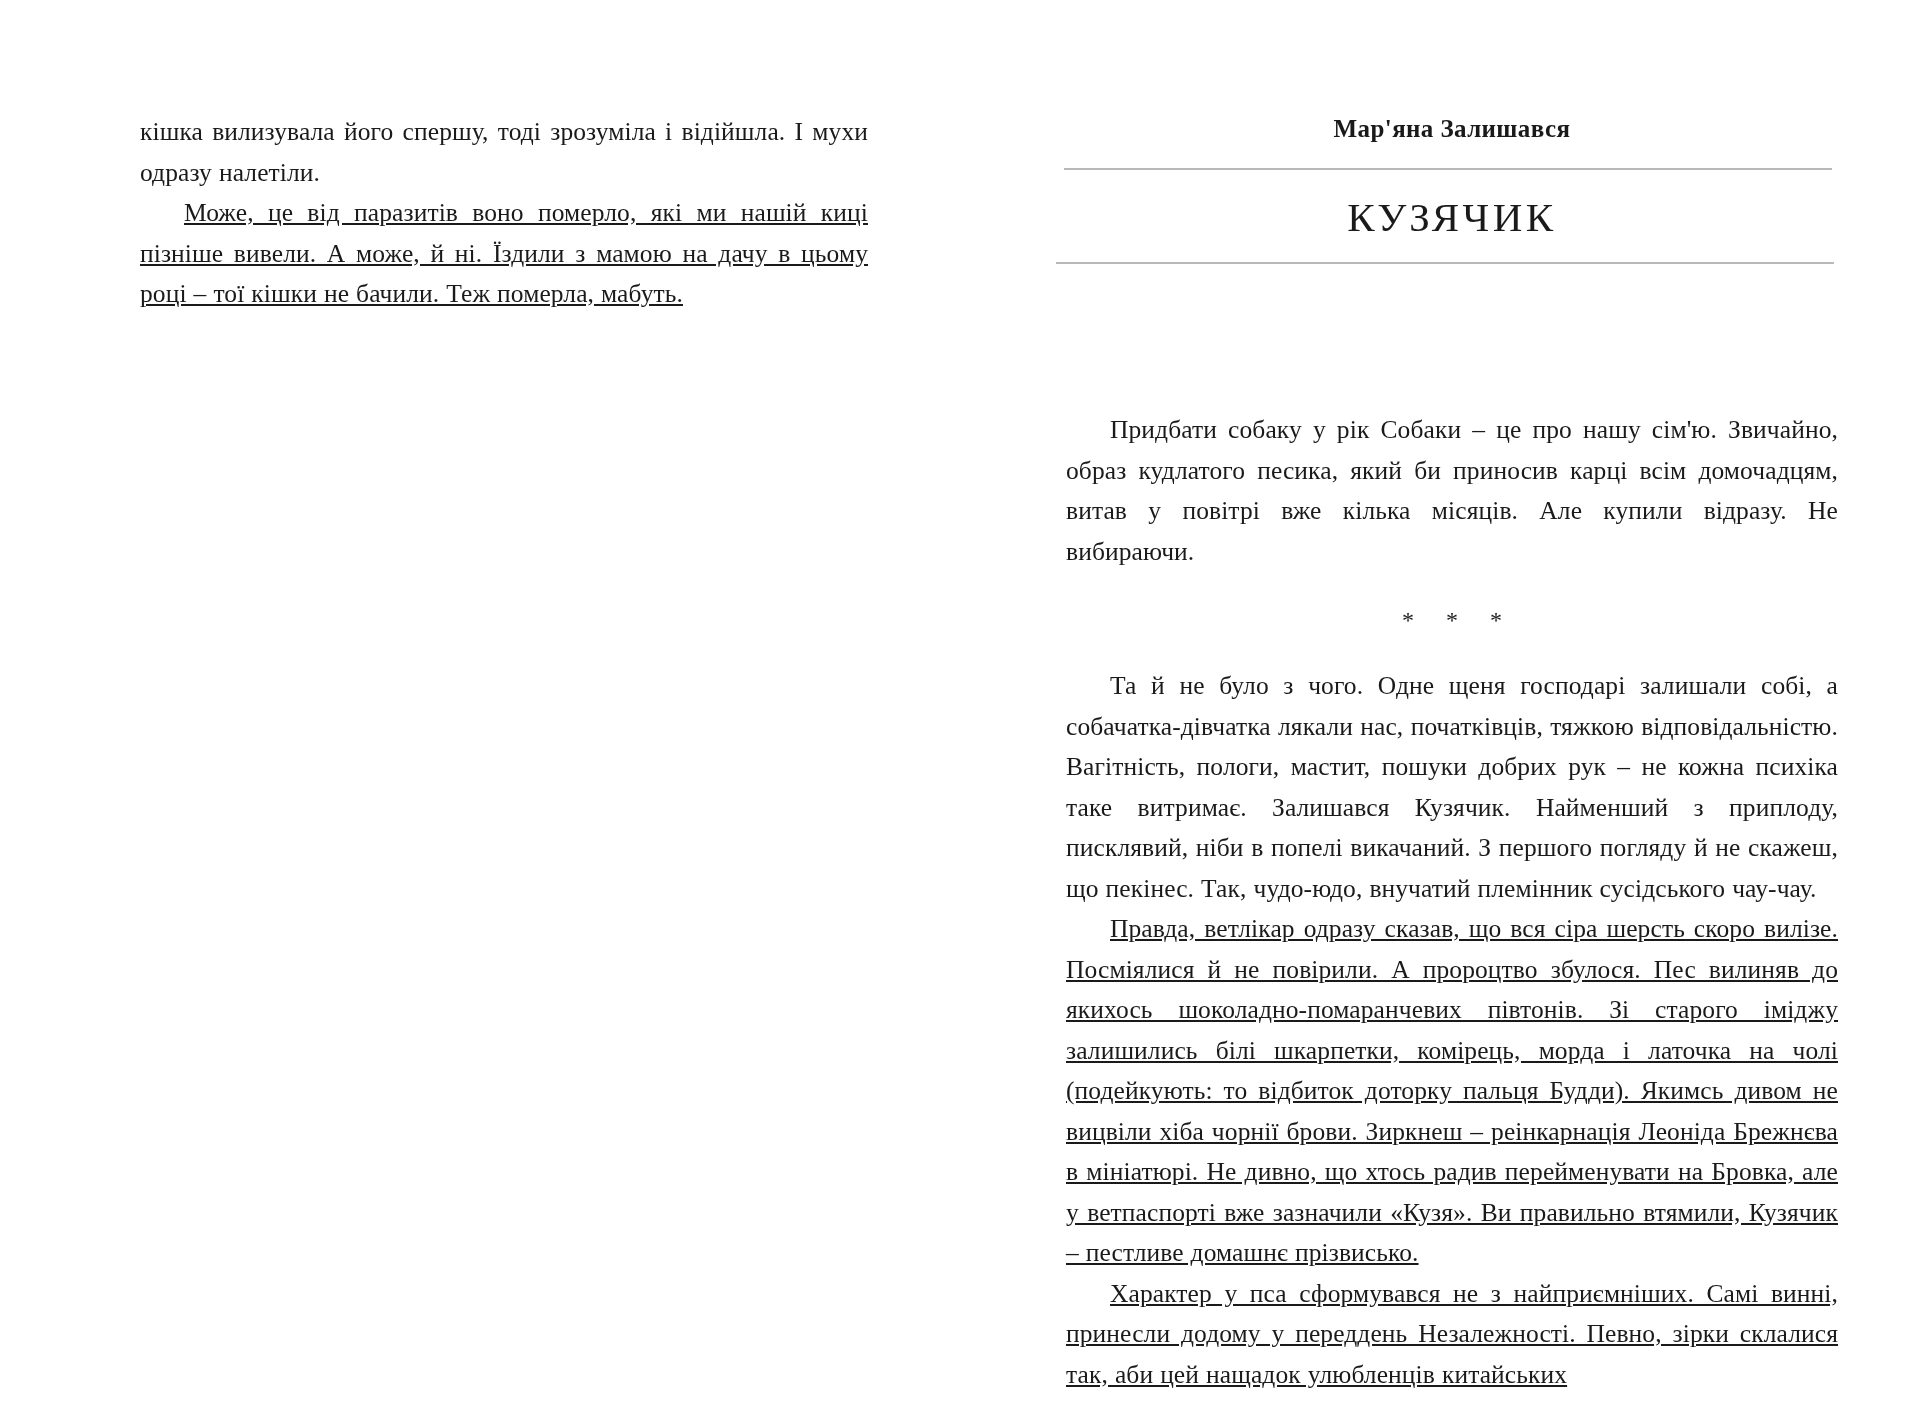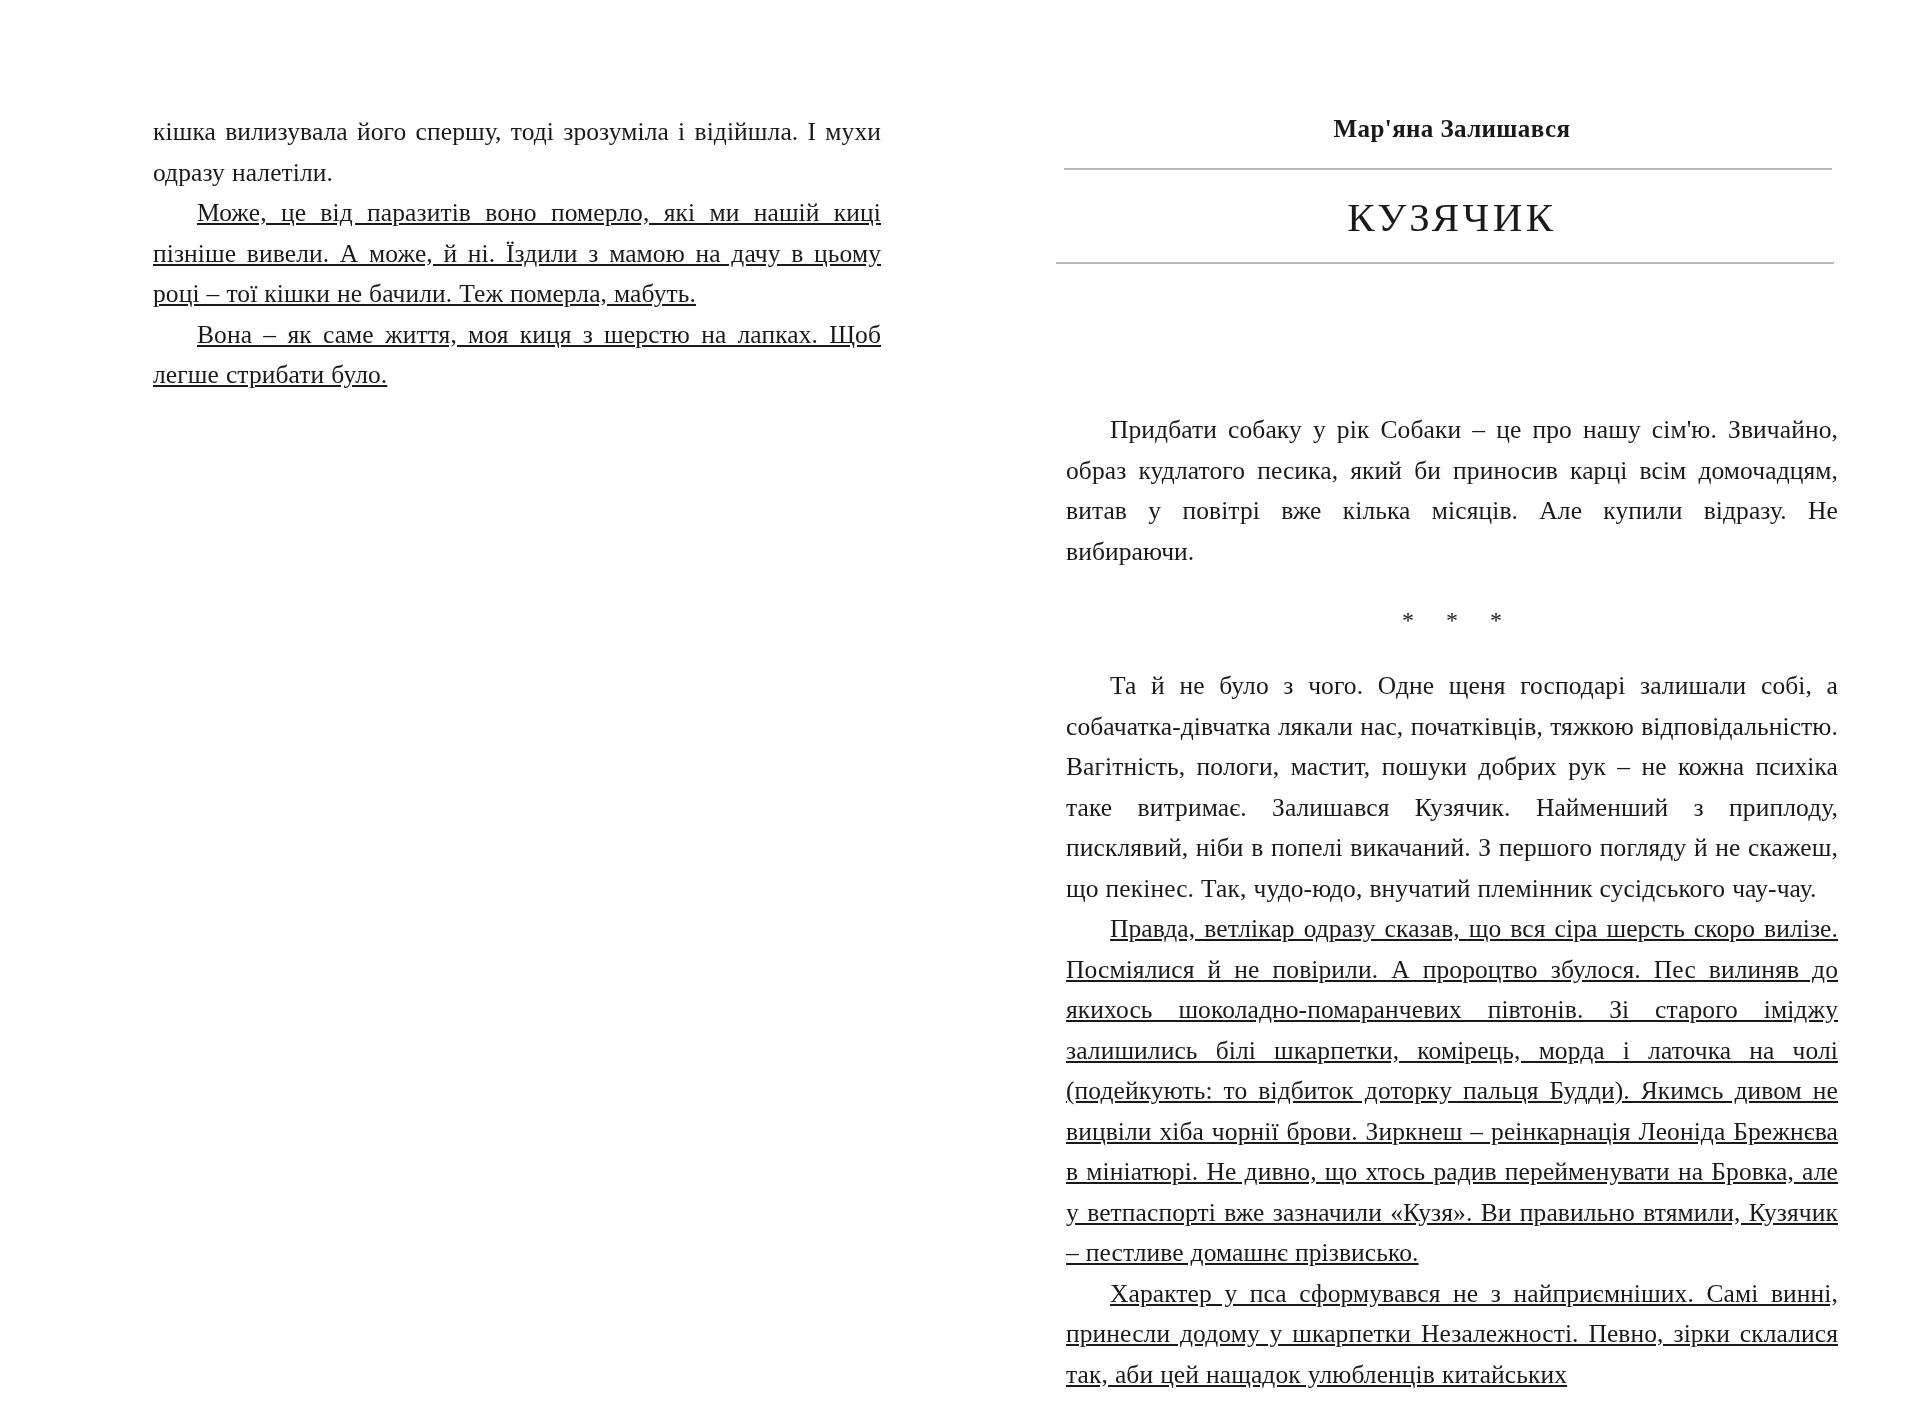--- a/index.html
+++ b/index.html
@@ -17,21 +17,21 @@
     font-family: "Liberation Serif", "DejaVu Serif", serif;
     color: #1a1a1a;
   }
 
   
   .column {
     position: absolute;
     box-sizing: border-box;
   }
   .column-left {
-    left: 153px;
+    left: 140px;
     top: 112px;
     width: 728px;
   }
   .column-right {
     left: 1066px;
     top: 112px;
     width: 772px;
   }
 
   
@@ -118,21 +118,20 @@
   .gap-around-break-bottom { height: 32px; }
 </style>
 </head>
 <body>
 
 <div class="page">
 
   <div class="column column-left">
     <p class="para no-indent">кішка вилизувала його спершу, тоді зрозуміла і відійшла. І мухи одразу налетіли.</p>
     <p class="para">Може, це від паразитів воно померло, які ми нашій киці пізніше вивели. А може, й ні. Їздили з мамою на дачу в цьому році – тої кішки не бачили. Теж померла, мабуть.</p>
-    <p class="para">Вона – як саме життя, моя киця з шерстю на лапках. Щоб легше стрибати було.</p>
   </div>
 
   <div class="column column-right">
 
     <div class="author">Мар'яна Залишався</div>
 
     <hr class="rule rule-top">
 
     <h1 class="chapter-title">КУЗЯЧИК</h1>
 
@@ -143,16 +142,16 @@
     <p class="para">Придбати собаку у рік Собаки – це про нашу сім'ю. Звичайно, образ кудлатого песика, який би приносив карці всім домочадцям, витав у повітрі вже кілька місяців. Але купили відразу. Не вибираючи.</p>
 
     <div class="gap-around-break-top"></div>
 
     <div class="section-break">* * *</div>
 
     <div class="gap-around-break-bottom"></div>
 
     <p class="para">Та й не було з чого. Одне щеня господарі залишали собі, а собачатка-дівчатка лякали нас, початківців, тяжкою відповідальністю. Вагітність, пологи, мастит, пошуки добрих рук – не кожна психіка таке витримає. Залишався Кузячик. Найменший з приплоду, писклявий, ніби в попелі викачаний. З першого погляду й не скажеш, що пекінес. Так, чудо-юдо, внучатий племінник сусідського чау-чау.</p>
     <p class="para">Правда, ветлікар одразу сказав, що вся сіра шерсть скоро вилізе. Посміялися й не повірили. А пророцтво збулося. Пес вилиняв до якихось шоколадно-помаранчевих півтонів. Зі старого іміджу залишились білі шкарпетки, комірець, морда і латочка на чолі (подейкують: то відбиток доторку пальця Будди). Якимсь дивом не вицвіли хіба чорнії брови. Зиркнеш – реінкарнація Леоніда Брежнєва в мініатюрі. Не дивно, що хтось радив перейменувати на Бровка, але у ветпаспорті вже зазначили «Кузя». Ви правильно втямили, Кузячик – пестливе домашнє прізвисько.</p>
-    <p class="para">Характер у пса сформувався не з найприємніших. Самі винні, принесли додому у шкарпетки Незалежності. Певно, зірки склалися так, аби цей нащадок улюбленців китайських</p>
+    <p class="para">Характер у пса сформувався не з найприємніших. Самі винні, принесли додому у переддень Незалежності. Певно, зірки склалися так, аби цей нащадок улюбленців китайських</p>
   </div>
 
 </div>
 
 </body></html>

